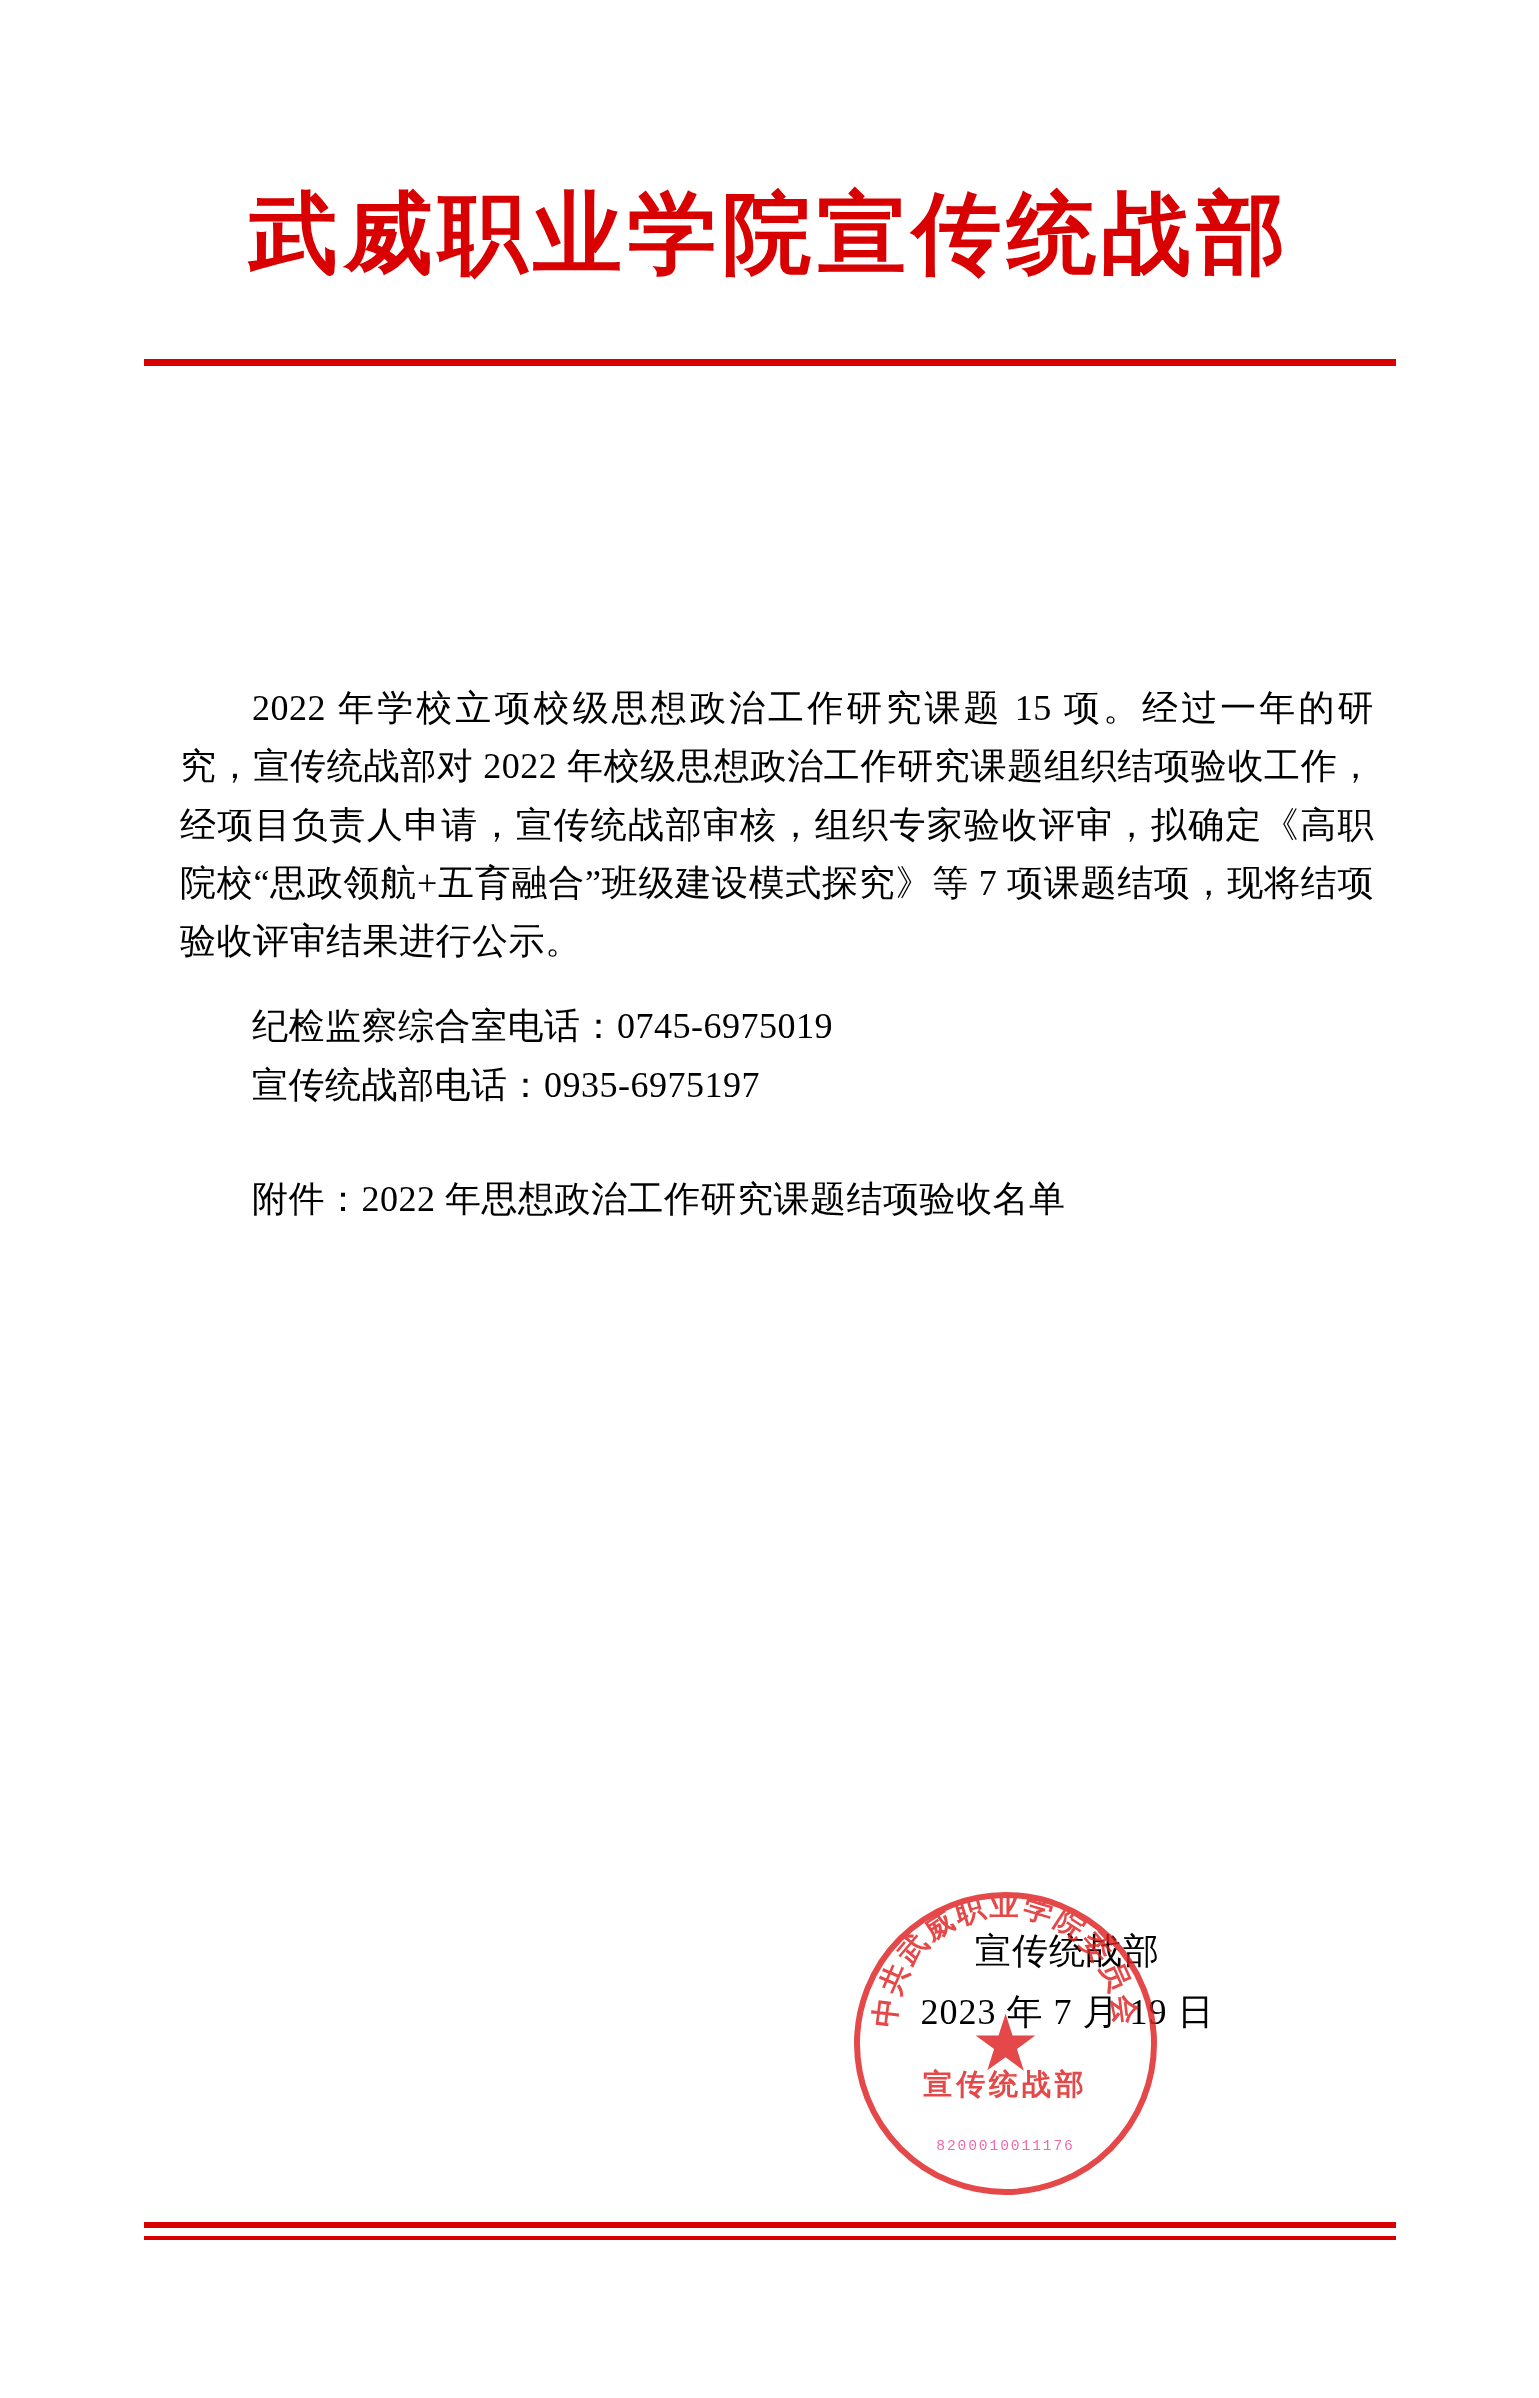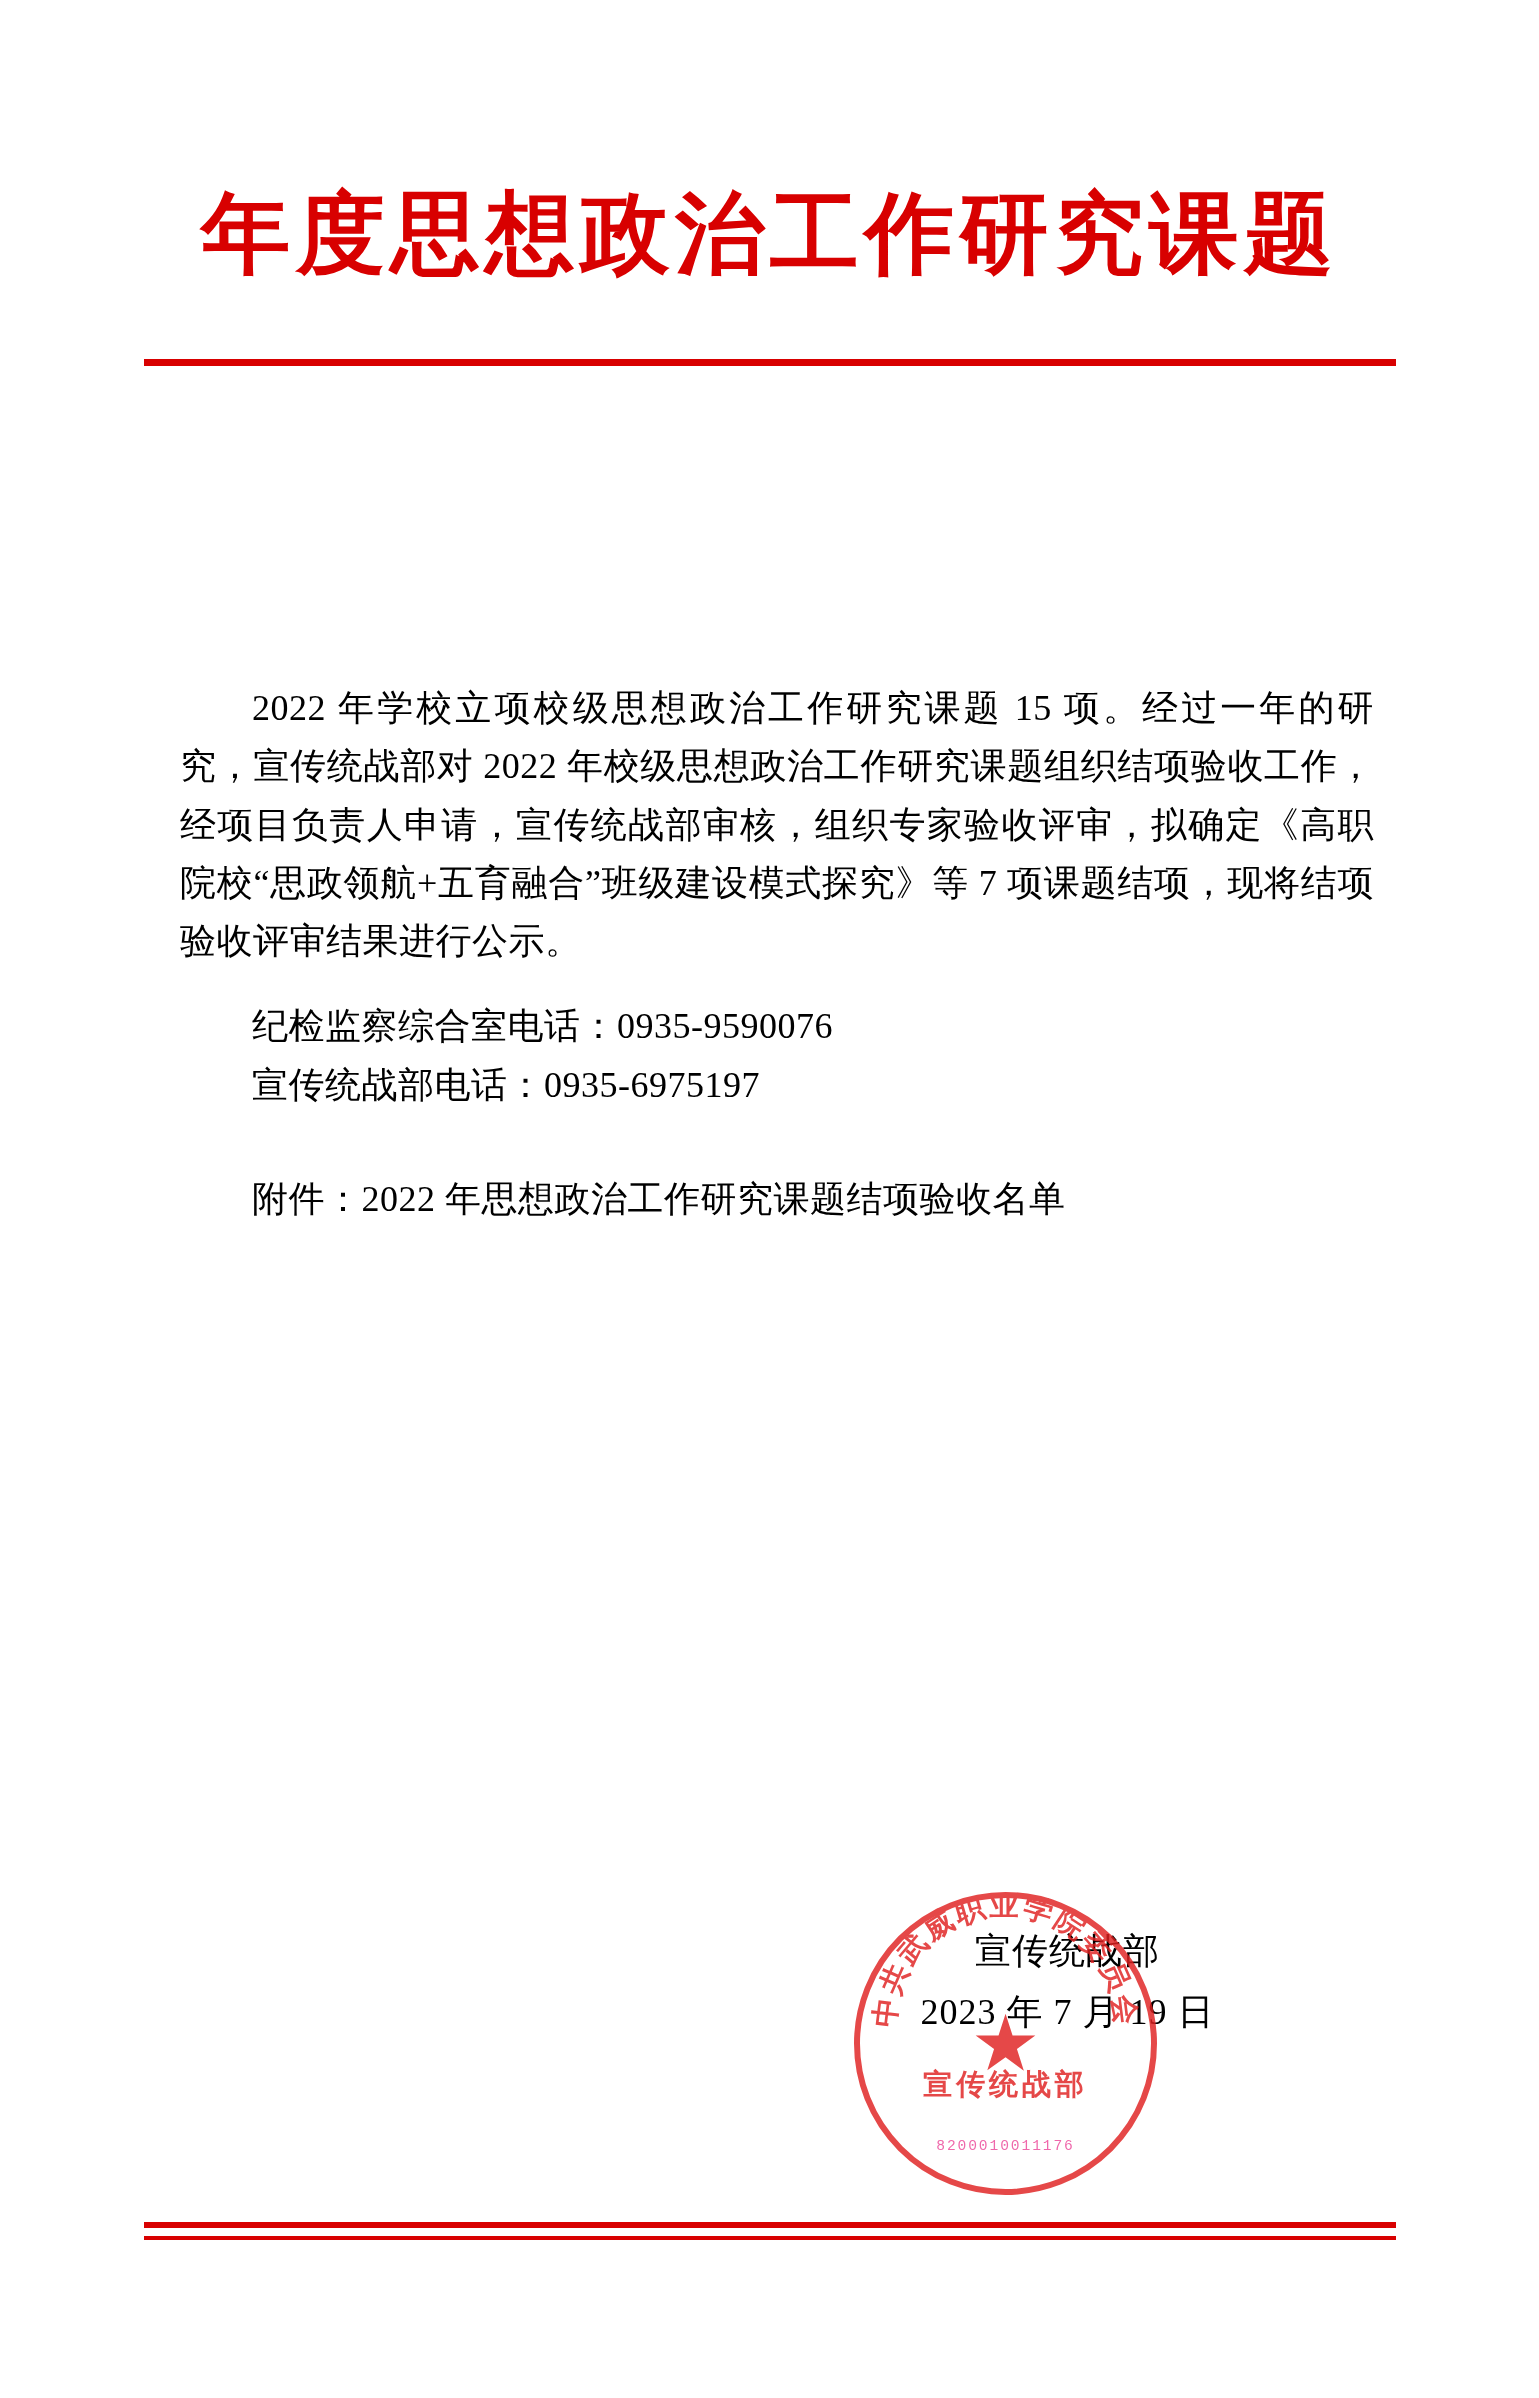--- a/index.html
+++ b/index.html
@@ -184,31 +184,31 @@
     height: 3.9px;
     background: #d80000;
   }
 </style>
 </head>
 <body>
 
 <div class="page">
 
   <div class="letterhead">
-    <div class="letterhead-title">年度思想政治工作研究课题</div>
+    <div class="letterhead-title">武威职业学院宣传统战部</div>
   </div>
   <div class="rule-top"></div>
 
   <div class="doc-title">
   </div>
 
   <div class="body-wrap">
     <p class="para">2022 年学校立项校级思想政治工作研究课题 15 项。经过一年的研究，宣传统战部对 2022 年校级思想政治工作研究课题组织结项验收工作，经项目负责人申请，宣传统战部审核，组织专家验收评审，拟确定《高职院校“思政领航+五育融合”班级建设模式探究》等 7 项课题结项，现将结项验收评审结果进行公示。</p>
     <div class="para-gap"></div>
-    <p class="para tight">纪检监察综合室电话：0935-9590076</p>
+    <p class="para tight">纪检监察综合室电话：0745-6975019</p>
     <p class="para tight">宣传统战部电话：0935-6975197</p>
     <div class="para-gap-lg"></div>
     <p class="para">附件：2022 年思想政治工作研究课题结项验收名单</p>
   </div>
 
   <div class="sign-block">
     <div class="sign-line">宣传统战部</div>
     <div class="sign-line">2023 年 7 月 19 日</div>
   </div>
 

